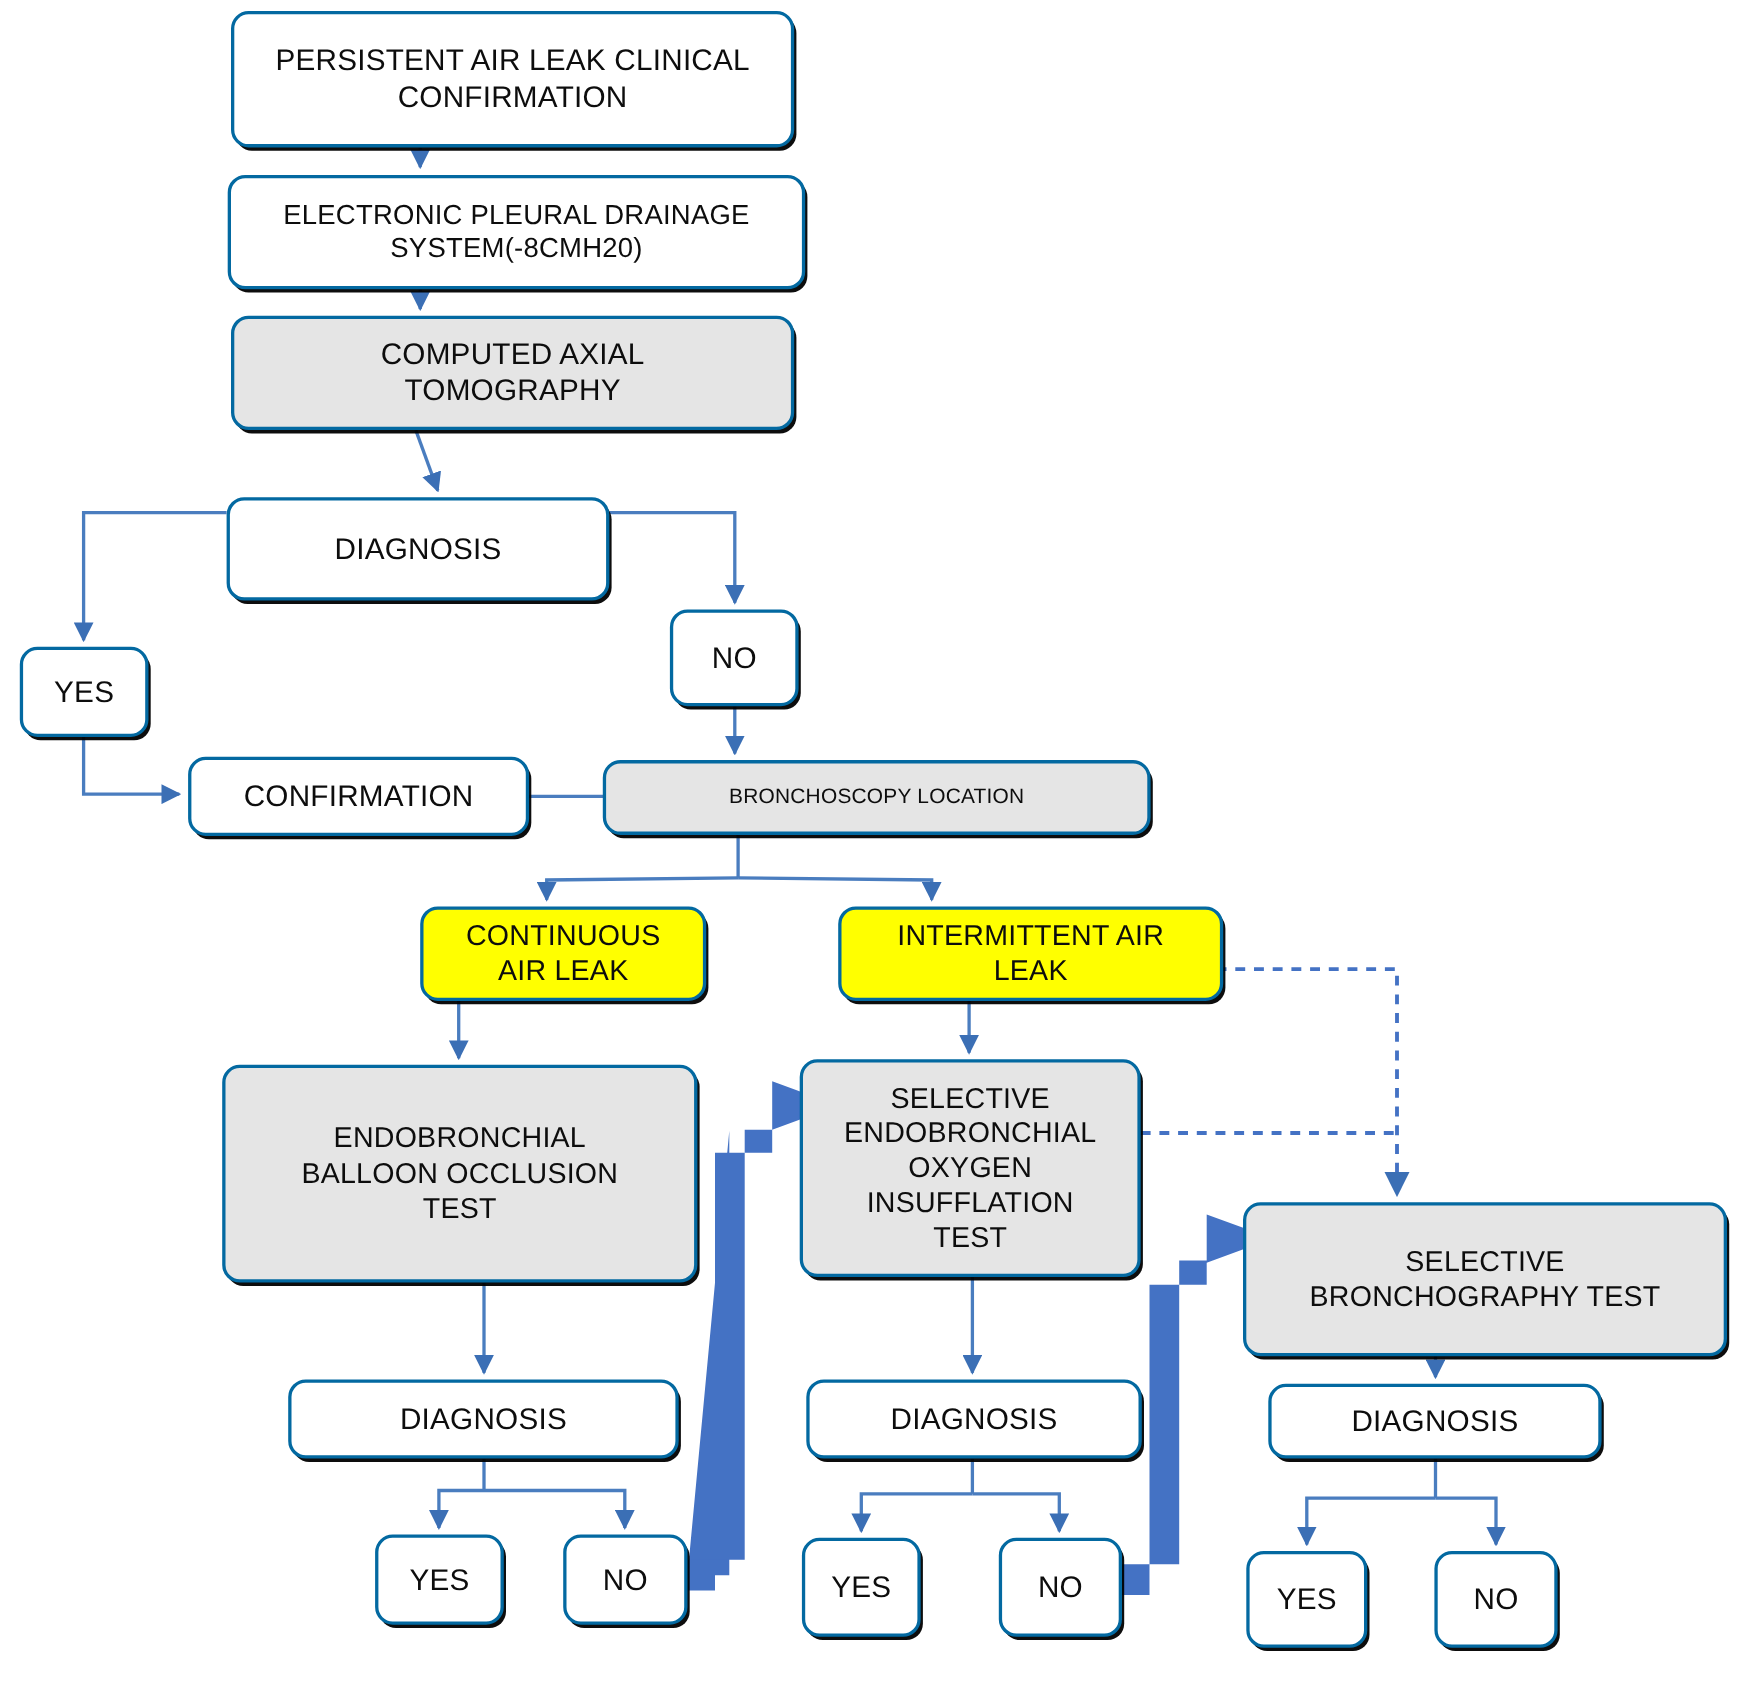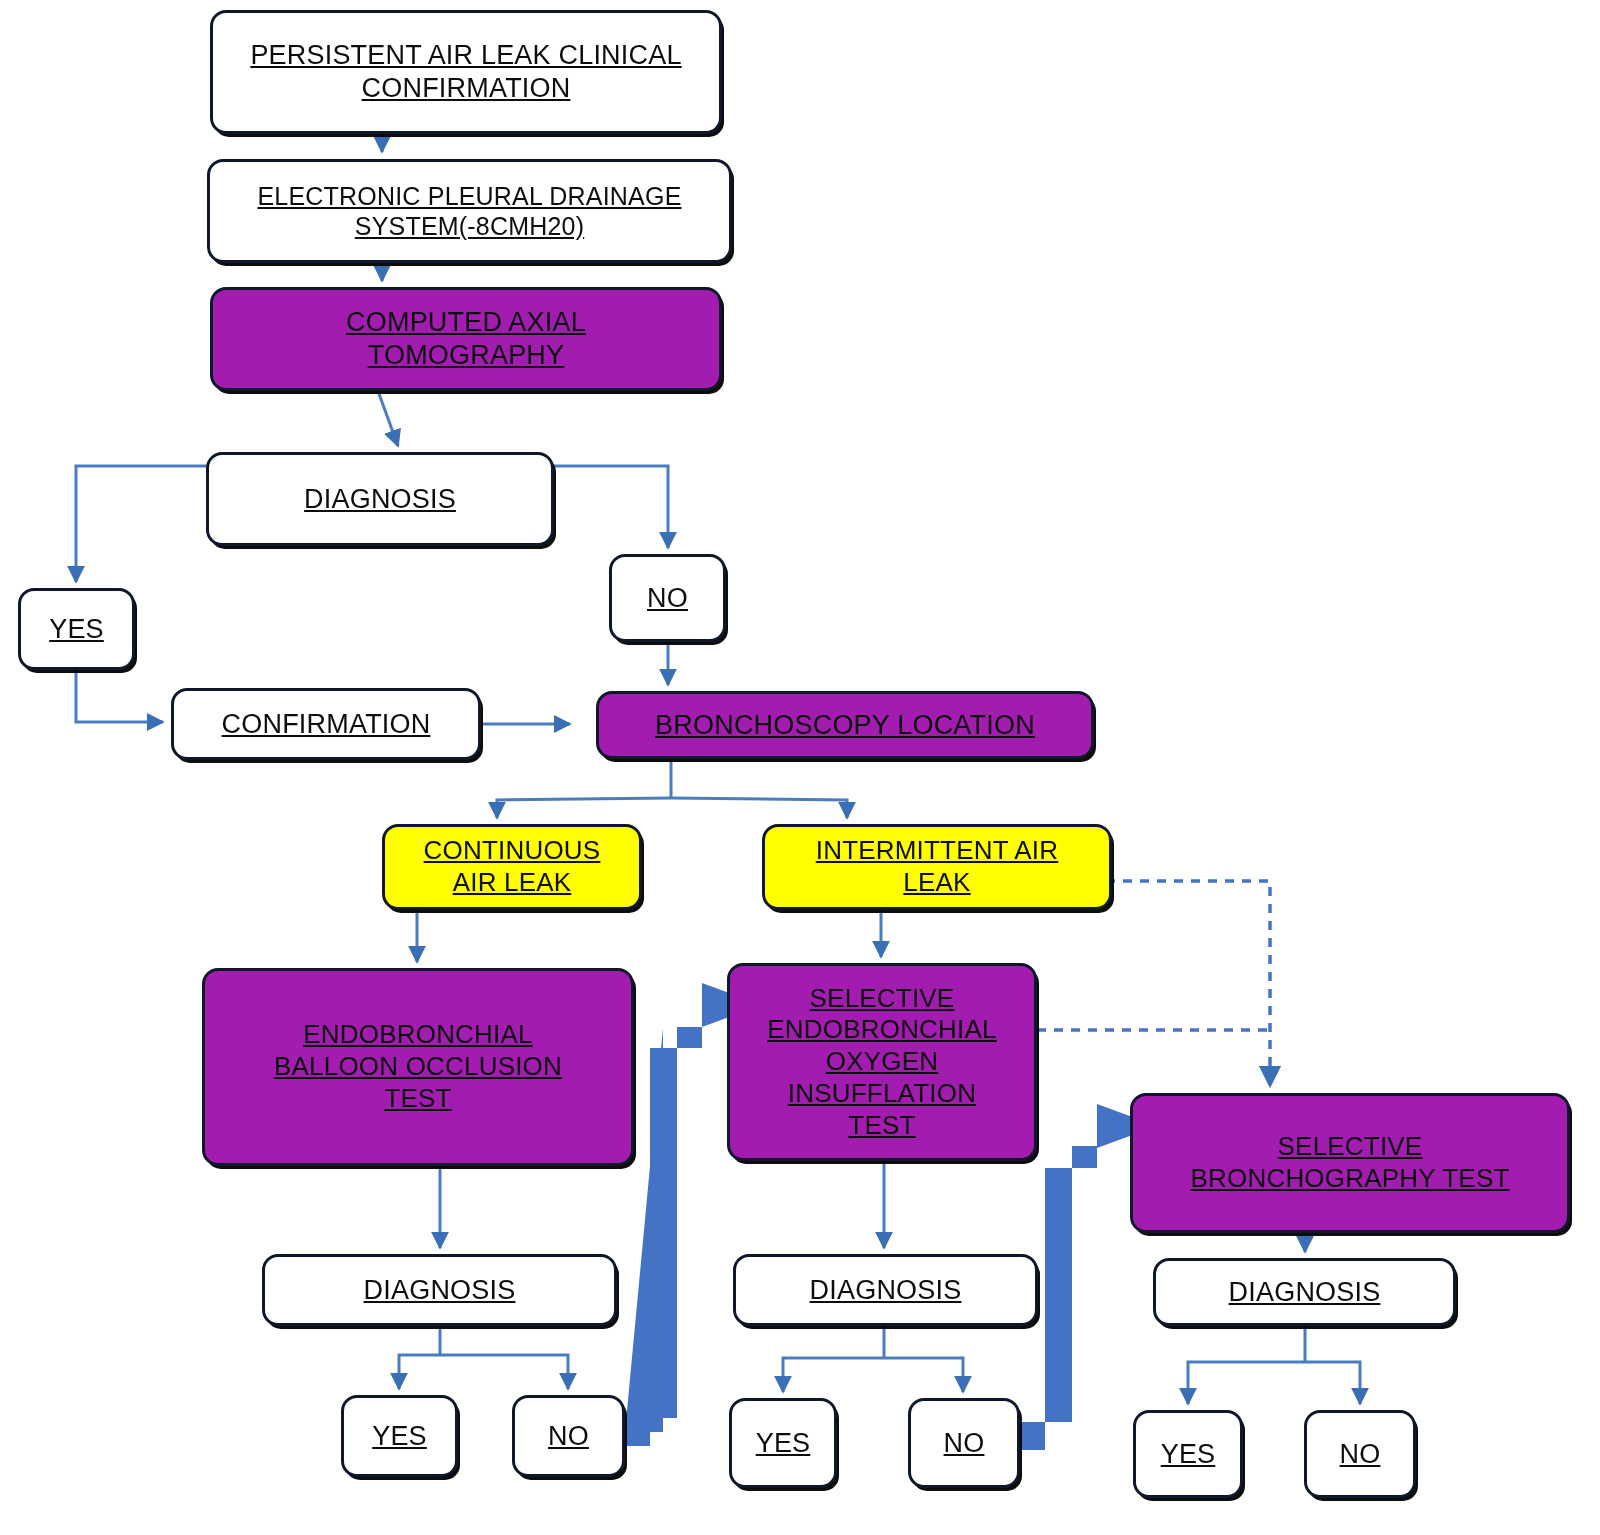--- a/index.html
+++ b/index.html
@@ -25,31 +25,30 @@
     height: 1535px;
     pointer-events: none;
   }
   .node {
     position: absolute;
     box-sizing: border-box;
     display: flex;
     align-items: center;
     justify-content: center;
     text-align: center;
-    border: 3px solid #0f172a;
+    border: 3px solid #0369a1;
     border-radius: 16px;
     background: #ffffff;
     color: #0d0d0d;
     line-height: 1.22;
     letter-spacing: 0.2px;
     z-index: 5;
     box-shadow: 3px 4px 0 -1px rgba(0,0,0,0.95);
-    text-decoration: underline;
   }
-  .node.blue  { background: #a21caf; }
+  .node.blue  { background: #e5e5e5; }
   .node.yellow{ background: #ffff00; }
   .node .lbl { display: block; padding: 0 10px; white-space: pre-line; }
 </style>
 </head>
 <body>
 
 <div id="canvas">
 
   <svg id="edges" viewBox="0 0 1600 1535">
     <defs>
@@ -126,21 +125,21 @@
       </div>
       <div class="node " style="left: 18px; top: 588px; width: 117px; height: 82px; font-size: 27px;">
         <span class="lbl">YES</span>
       </div>
       <div class="node " style="left: 609px; top: 554px; width: 117px; height: 88px; font-size: 27px;">
         <span class="lbl">NO</span>
       </div>
       <div class="node " style="left: 171px; top: 688px; width: 310px; height: 72px; font-size: 27px;">
         <span class="lbl">CONFIRMATION</span>
       </div>
-      <div class="node blue" style="left: 596px; top: 691px; width: 498px; height: 68px; font-size: 27px;">
+      <div class="node blue" style="left: 548px; top: 691px; width: 498px; height: 68px; font-size: 19px;">
         <span class="lbl">BRONCHOSCOPY LOCATION</span>
       </div>
       <div class="node yellow" style="left: 382px; top: 824px; width: 260px; height: 86px; font-size: 26px;">
         <span class="lbl">CONTINUOUS
 AIR LEAK</span>
       </div>
       <div class="node yellow" style="left: 762px; top: 824px; width: 350px; height: 86px; font-size: 26px;">
         <span class="lbl">INTERMITTENT AIR
 LEAK</span>
       </div>

